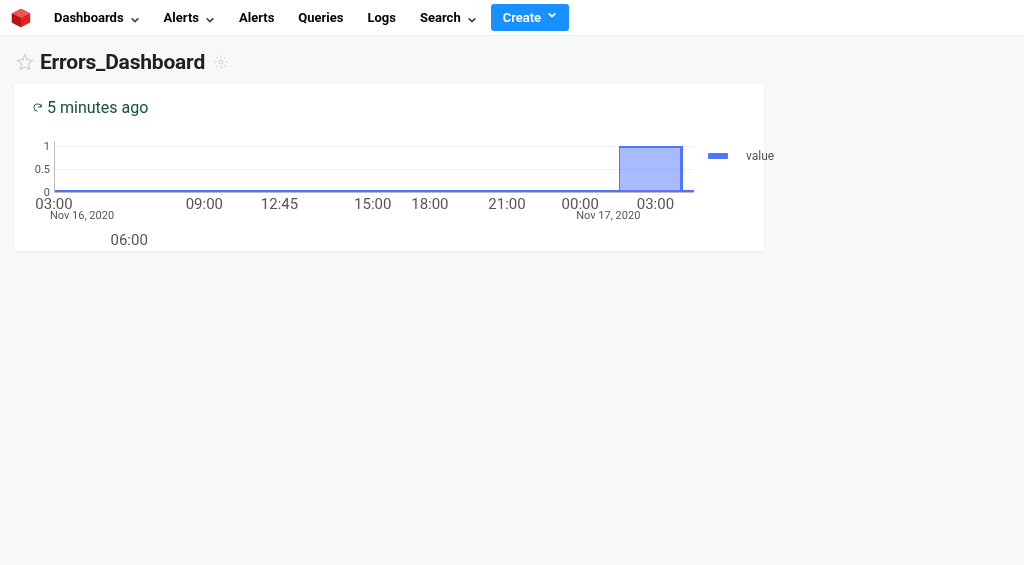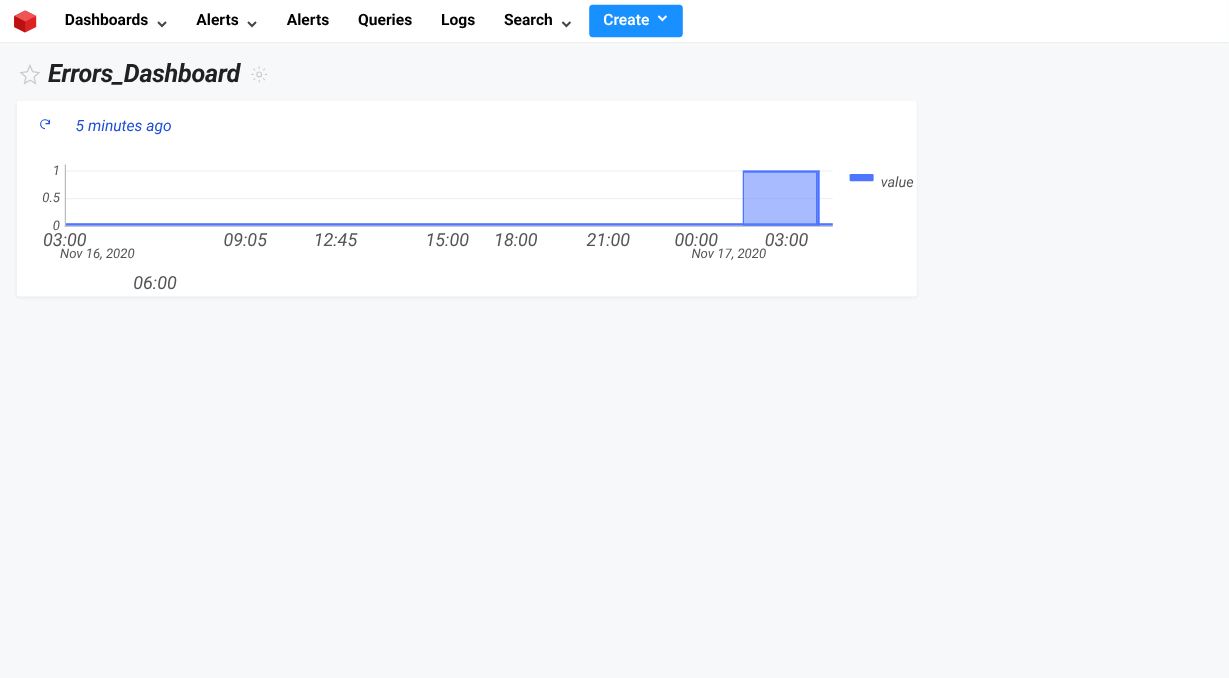--- a/index.html
+++ b/index.html
@@ -51,21 +51,20 @@
       align-items: flex-start;
       gap: 6px;
       font-weight: 600;
       font-size: 13px;
       cursor: pointer;
     }
     .create-btn .nav-chevron { color: #fff; }
     
     .page {
       padding: 14px 14px 0 14px;
-      font-style: italic;
     }
     .dash-header {
       display: flex;
       align-items: center;
       gap: 6px;
       margin-bottom: 10px;
       margin-left: 2px;
     }
     .star-icon { color: #ccc; display: inline-flex; }
     .gear-icon { color: #ccc; display: inline-flex; margin-left: 2px;}
@@ -94,23 +93,23 @@
       color: #222;
     }
     .card-subtitle {
       font-weight: 400;
       color: #aaa;
       margin-left: 4px;
     }
     .card-meta {
       display: flex;
       align-items: center;
-      gap: 20px;
-      color: #1d4ed8;
-      font-size: 13px;
+      gap: 4px;
+      color: #14532d;
+      font-size: 16px;
     }
     
     .chart-wrap {
       display: flex;
       gap: 14px;
       align-items: flex-start;
     }
     .chart-area {
       position: relative;
       margin-left: 22px;
@@ -172,22 +171,22 @@
     .x-date {
       position: absolute;
       top: 16px;
       font-size: 11px;
       color: #555;
       white-space: nowrap;
       margin-left: 12px;
     }
     .legend {
       display: flex;
-      align-items: flex-start;
-      gap: 6px;
+      align-items: center;
+      gap: 18px;
       font-size: 12px;
       color: #555;
       margin-top: 8px;
     }
     .legend-swatch {
       width: 20px;
       height: 6px;
       background: #4e75ff;
       border-radius: 1px;
     }
@@ -287,21 +286,21 @@
         <div class="plot">
           <div class="baseline"></div>
         <div class="gridline" style="top: 27.8182px;"></div>
             <div class="gridline" style="top: 4.63636px;"></div>
             <div class="block" style="left: 563.824px; width: 62.6471px; height: 46.3636px;"></div>
             <div class="block" style="left: 626.471px; width: 0px; height: 46.3636px;"></div>
           </div>
         <div class="x-axis">
             <div class="x-tick" style="left: 0px;">03:00</div>
             <div class="x-tick" style="left: 75.1765px; margin-top: 36px;">06:00</div>
-            <div class="x-tick" style="left: 150.353px;">09:05</div>
+            <div class="x-tick" style="left: 150.353px;">09:00</div>
             <div class="x-tick" style="left: 225.529px;">12:45</div>
             <div class="x-tick" style="left: 300.706px; margin-left: 18px;">15:00</div>
             <div class="x-tick" style="left: 375.882px;">18:00</div>
             <div class="x-tick" style="left: 453px;">21:00</div>
             <div class="x-tick" style="left: 526.235px;">00:00</div>
             <div class="x-tick" style="left: 601.412px;">03:00</div>
             <div class="x-date" style="left: -16px;">Nov 16, 2020</div>
             <div class="x-date" style="left: 510.235px;">Nov 17, 2020</div>
           </div>
       </div>

